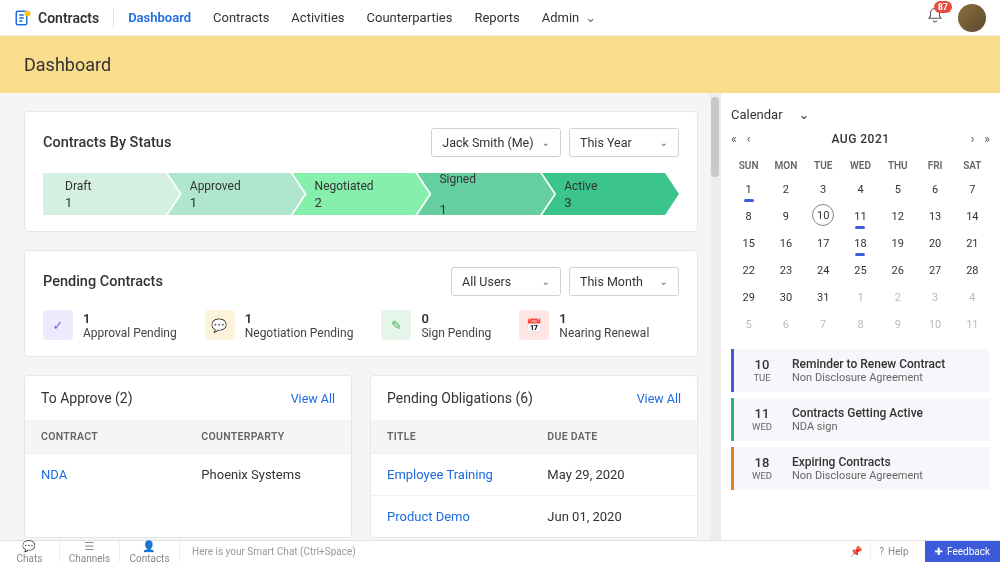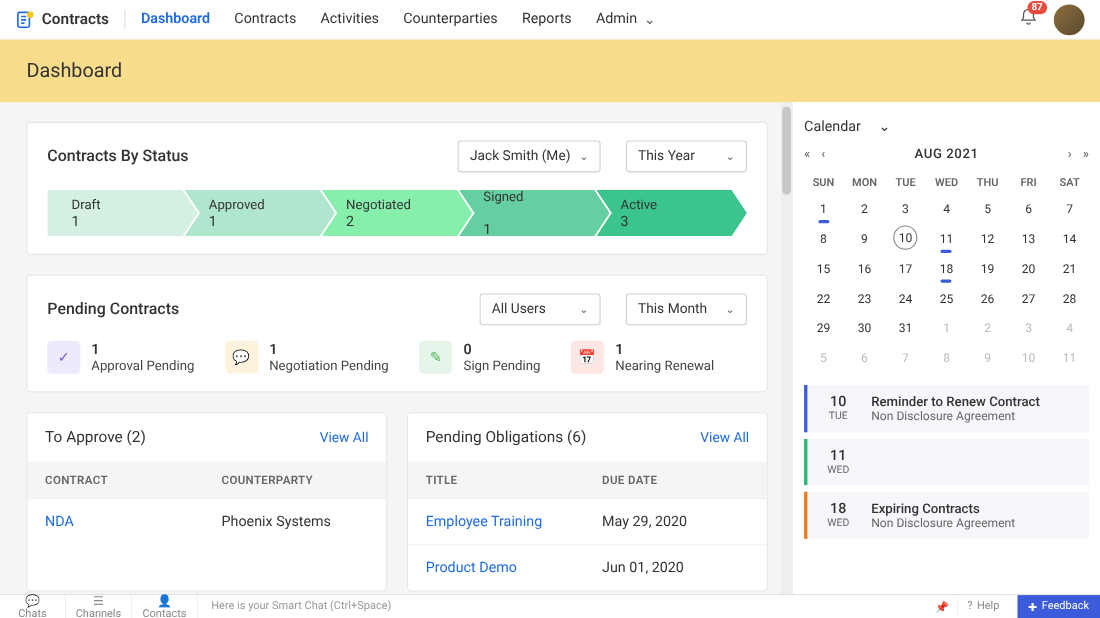--- a/index.html
+++ b/index.html
@@ -26,21 +26,21 @@
 .main { display: flex; height: calc(100% - 36px - 56px - 22px); }
 .left-col { flex: 1; padding: 18px 12px 0 24px; overflow-y: auto; }
 .scrollbar-track { width: 10px; background: #eee; position: relative; }
 .scrollbar-thumb { position: absolute; left: 1px; width: 8px; height: 80px; background: #c8c8c8; border-radius: 4px; top: 4px; }
 .right-col { width: 280px; padding: 14px 10px 0 10px; background: #fff; border-left: 1px solid #eee; overflow-y: auto; }
 
 
 .card { background: #fff; border: 1px solid #e6e6e6; border-radius: 4px; padding: 16px 18px; margin-bottom: 18px; }
 .card-head { display: flex; align-items: center; }
 .card-title { font-size: 14.5px; font-weight: 500; }
-.card-controls { margin-left: auto; display: flex; gap: 23px; }
+.card-controls { margin-left: auto; display: flex; gap: 8px; }
 .dropdown { border: 1px solid #d0d0d0; border-radius: 3px; padding: 6px 10px; font-size: 12.5px; min-width: 110px; display: flex; align-items: center; justify-content: space-between; background: #fff; cursor: pointer; }
 .dropdown .chev { margin-left: 8px; color: #666; font-size: 10px; }
 
 
 .pipeline { display: flex; margin-top: 16px; height: 42px; }
 .pipe-stage { flex: 1; position: relative; display: flex; flex-direction: column; justify-content: center; padding-left: 22px; color: #333; font-size: 12.5px; clip-path: polygon(0 0, calc(100% - 14px) 0, 100% 50%, calc(100% - 14px) 100%, 0 100%, 14px 50%); margin-left: -12px; }
 .pipe-stage:first-child { clip-path: polygon(0 0, calc(100% - 14px) 0, 100% 50%, calc(100% - 14px) 100%, 0 100%); margin-left: 0; }
 .pipe-stage .label { font-size: 12px; }
 .pipe-stage .count { font-size: 13px; margin-top: 2px; }
 
@@ -339,20 +339,24 @@
           <div class="info">
             <div class="t">Reminder to Renew Contract</div>
             <div class="s">Non Disclosure Agreement</div>
           </div>
         </div>
         <div class="event" style="border-left-color: rgb(43, 182, 115);">
           <div class="date">
             <div class="d">11</div>
             <div class="w">WED</div>
           </div>
+          <div class="info">
+            <div class="t">Contracts Getting Active</div>
+            <div class="s">NDA sign</div>
+          </div>
         </div>
         <div class="event" style="border-left-color: rgb(230, 126, 34);">
           <div class="date">
             <div class="d">18</div>
             <div class="w">WED</div>
           </div>
           <div class="info">
             <div class="t">Expiring Contracts</div>
             <div class="s">Non Disclosure Agreement</div>
           </div>

